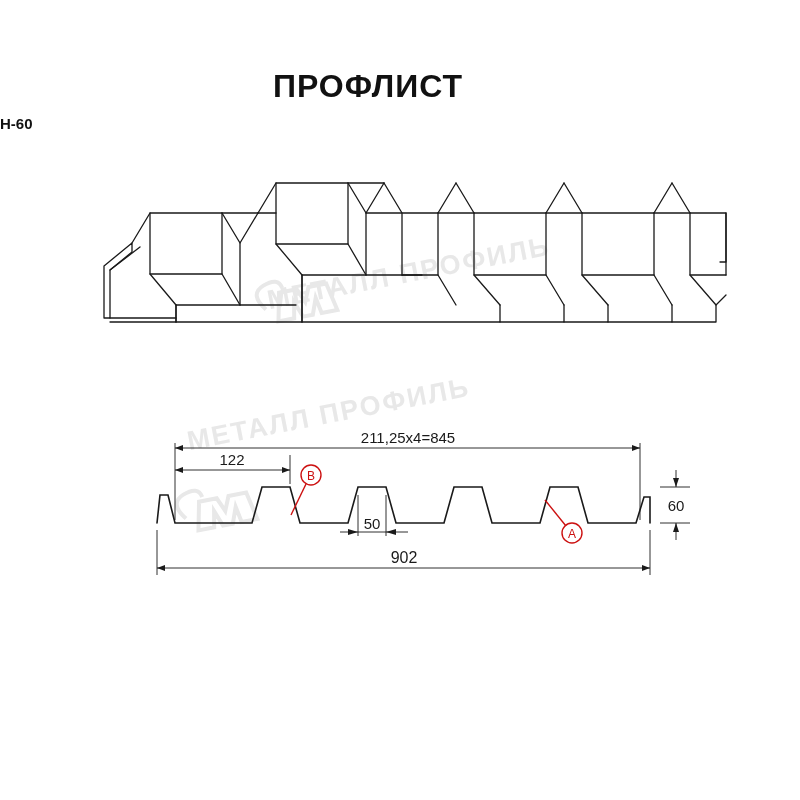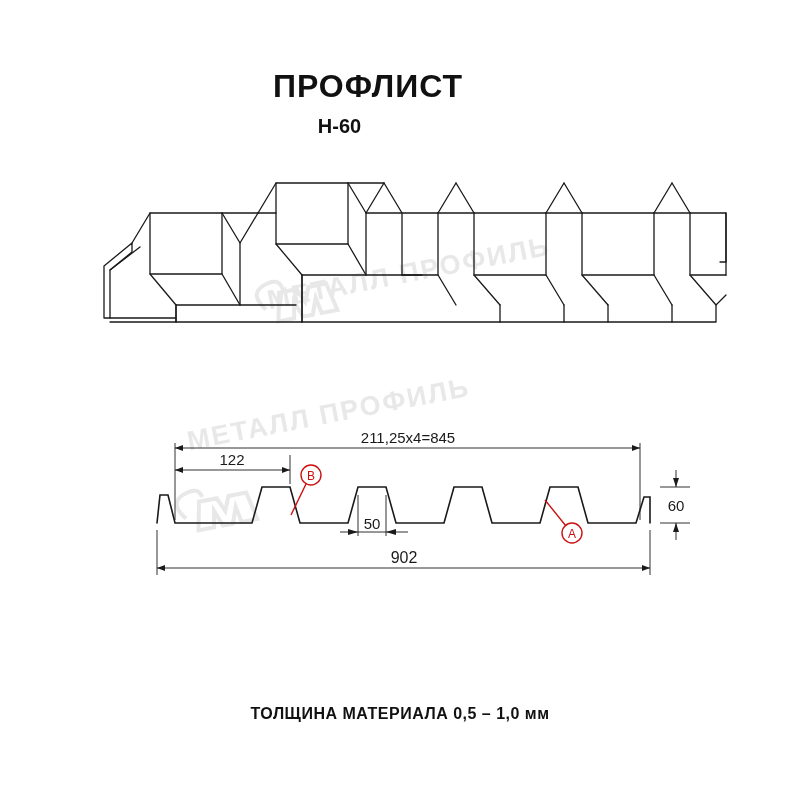--- a/index.html
+++ b/index.html
@@ -29,22 +29,22 @@
     font-size: 32px;
     font-weight: bold;
     letter-spacing: 1px;
     color: #111111;
   }
   .subtitle {
     position: absolute;
     top: 115px;
     left: 0;
     width: 679px;
-    text-align: center;
-    font-size: 20px;
+    text-align: left;
+    font-size: 15px;
     font-weight: bold;
     color: #111111;
   }
   .footer {
     position: absolute;
     top: 705px;
     left: 0;
     width: 800px;
     text-align: center;
     font-size: 16px;
@@ -224,14 +224,13 @@
     <text x="232" y="465" text-anchor="middle" font-family="Liberation Sans, sans-serif" font-size="15" fill="#1a1a1a">122</text>
     <text x="408" y="443" text-anchor="middle" font-family="Liberation Sans, sans-serif" font-size="15" fill="#1a1a1a">211,25х4=845</text>
     <text x="372" y="529" text-anchor="middle" font-family="Liberation Sans, sans-serif" font-size="15" fill="#1a1a1a">50</text>
     <text x="404" y="563" text-anchor="middle" font-family="Liberation Sans, sans-serif" font-size="16" fill="#1a1a1a">902</text>
     <text x="676" y="511" text-anchor="middle" font-family="Liberation Sans, sans-serif" font-size="15" fill="#1a1a1a">60</text>
 
     <text x="311" y="480" text-anchor="middle" font-family="Liberation Sans, sans-serif" font-size="12" fill="#cc1111">B</text>
     <text x="572" y="538" text-anchor="middle" font-family="Liberation Sans, sans-serif" font-size="12" fill="#cc1111">A</text>
   </svg>
 
-  <div class="footer">ТОЛЩИНА МАТЕРИАЛА 0,5 – 1,0 мм</div>
 </div>
 
 </body></html>

